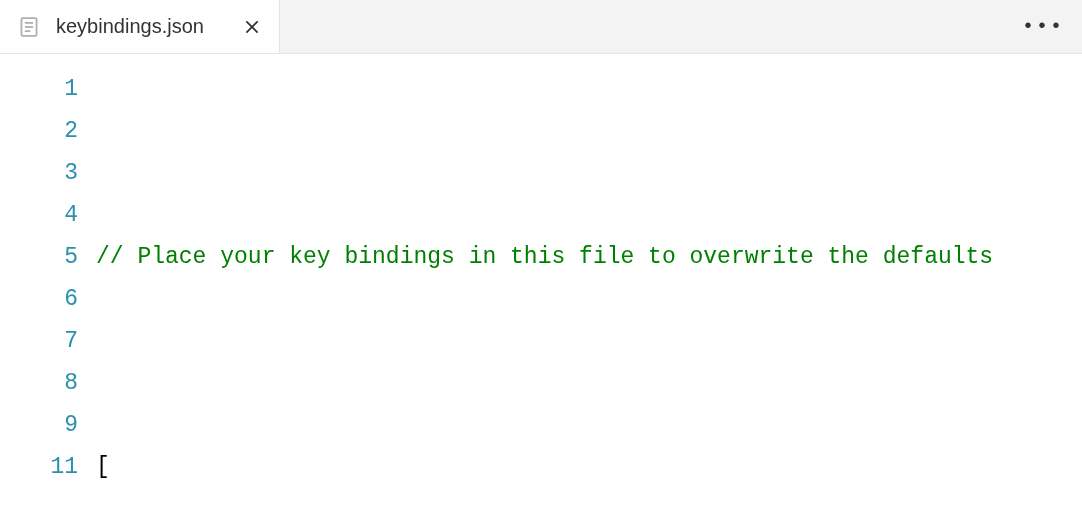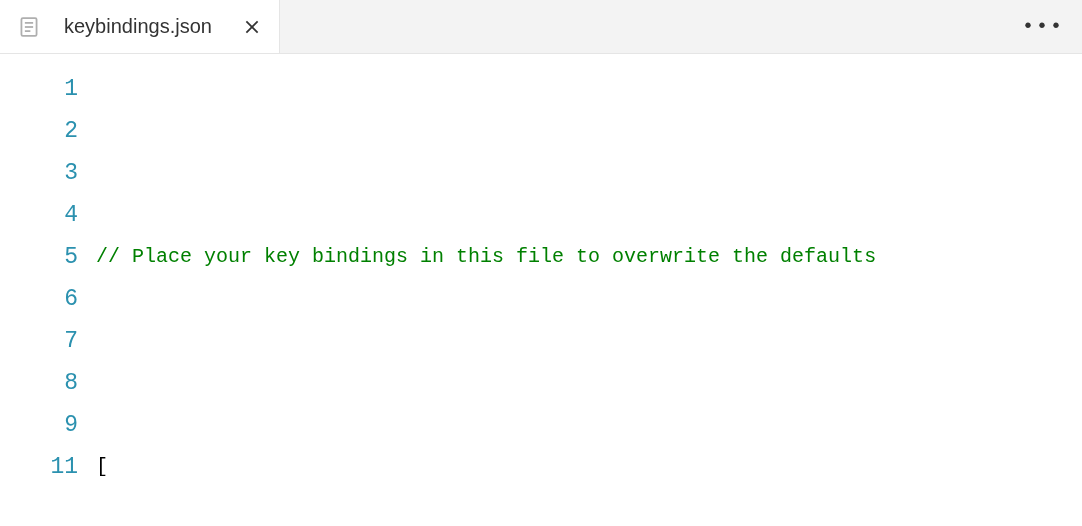--- a/index.html
+++ b/index.html
@@ -18,21 +18,21 @@
     align-items: stretch;
     border-bottom: 1px solid #e5e5e5;
     position: relative;
   }
   .tab {
     background: #ffffff;
     border-right: 1px solid #e5e5e5;
     display: flex;
     align-items: center;
     padding: 0 14px 0 18px;
-    gap: 24px;
+    gap: 16px;
     font-family: -apple-system, BlinkMacSystemFont, "Segoe UI", sans-serif;
     font-size: 20px;
     color: #333333;
     min-width: 280px;
     user-select: none;
   }
   .tab-icon {
     display: flex;
     align-items: center;
     justify-content: center;
@@ -74,21 +74,21 @@
     text-align: right;
     padding-right: 18px;
     padding-top: 14px;
     color: #2b91af;
     font-size: 23px;
     line-height: 42px;
     user-select: none;
   }
   .code {
     padding-top: 14px;
-    font-size: 20px;
+    font-size: 23px;
     line-height: 42px;
     white-space: pre;
     position: relative;
     flex: 1;
   }
   .line { height: 42px; position: relative; }
   .tok-comment { color: #008000; }
   .tok-punc    { color: #000000; }
 </style>
 </head>

